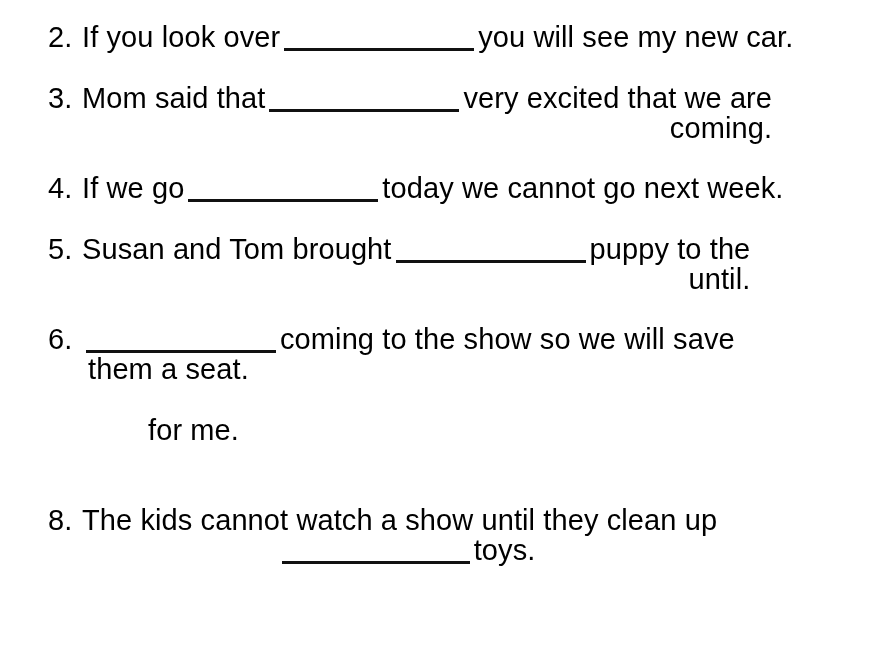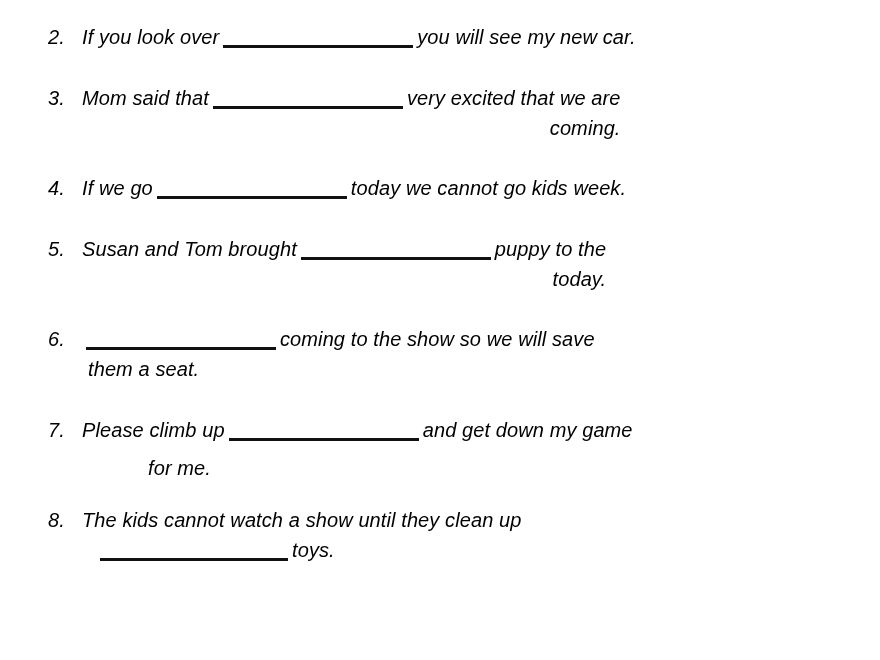--- a/index.html
+++ b/index.html
@@ -21,26 +21,25 @@
     width: 880px;
     height: 660px;
     background: #ffffff;
     padding: 0;
     box-sizing: border-box;
   }
 
   .question {
     position: relative;
     display: block;
-    font-size: 20px;
+    font-size: 29px;
     line-height: 30px;
     color: #000000;
     letter-spacing: 0.1px;
     white-space: nowrap;
-    font-style: italic;
   }
 
   
   .q-line {
     display: block;
     white-space: nowrap;
   }
 
   .q-num {
     display: inline-block;
@@ -70,22 +69,22 @@
     margin: 0 4px;
   }
 
   .blank.short {
     width: 188px;
   }
 
   
   .ind-a { padding-left: 34px; text-align: right; }   
   .ind-b { padding-left: 40px; }   
-  .ind-c { padding-left: 100px; margin-top: 8px; }  
-  .ind-d { padding-left: 48px; }   
+  .ind-c { padding-left: 100px; }  
+  .ind-d { padding-left: 48px; text-align: center; }   
 
   
   .question { position: absolute; left: 48px; }
   #q2 { top: 22px; }
   #q3 { top: 83px; }
   #q4 { top: 173px; }
   #q5 { top: 234px; }
   #q6 { top: 324px; }
   #q7 { top: 415px; }
   #q8 { top: 505px; }
@@ -104,42 +103,39 @@
 
   <div class="question" id="q3">
     <span class="q-line">
       <span class="q-num">3.</span><span class="q-body">Mom said that</span><span class="blank"></span><span class="q-body">very excited that we are</span>
     </span>
     <span class="q-cont ind-a">coming.</span>
   </div>
 
   <div class="question" id="q4">
     <span class="q-line">
-      <span class="q-num">4.</span><span class="q-body">If we go</span><span class="blank"></span><span class="q-body">today we cannot go kids week.</span>
+      <span class="q-num">4.</span><span class="q-body">If we go</span><span class="blank"></span><span class="q-body">today we cannot go next week.</span>
     </span>
   </div>
 
   <div class="question" id="q5">
     <span class="q-line">
       <span class="q-num">5.</span><span class="q-body">Susan and Tom brought</span><span class="blank"></span><span class="q-body">puppy to the</span>
     </span>
-    <span class="q-cont ind-a">today.</span>
+    <span class="q-cont ind-a">until.</span>
   </div>
 
   <div class="question" id="q6">
     <span class="q-line">
       <span class="q-num">6.</span><span class="q-body"></span><span class="blank"></span><span class="q-body">coming to the show so we will save</span>
     </span>
     <span class="q-cont ind-b">them a seat.</span>
   </div>
 
   <div class="question" id="q7">
-    <span class="q-line">
-      <span class="q-num">7.</span><span class="q-body">Please climb up</span><span class="blank"></span><span class="q-body">and get down my game</span>
-    </span>
     <span class="q-cont ind-c">for me.</span>
   </div>
 
   <div class="question" id="q8">
     <span class="q-line">
       <span class="q-num">8.</span><span class="q-body">The kids cannot watch a show until they clean up</span>
     </span>
     <span class="q-cont ind-d"><span class="blank short"></span><span class="q-body">toys.</span></span>
   </div>
 

